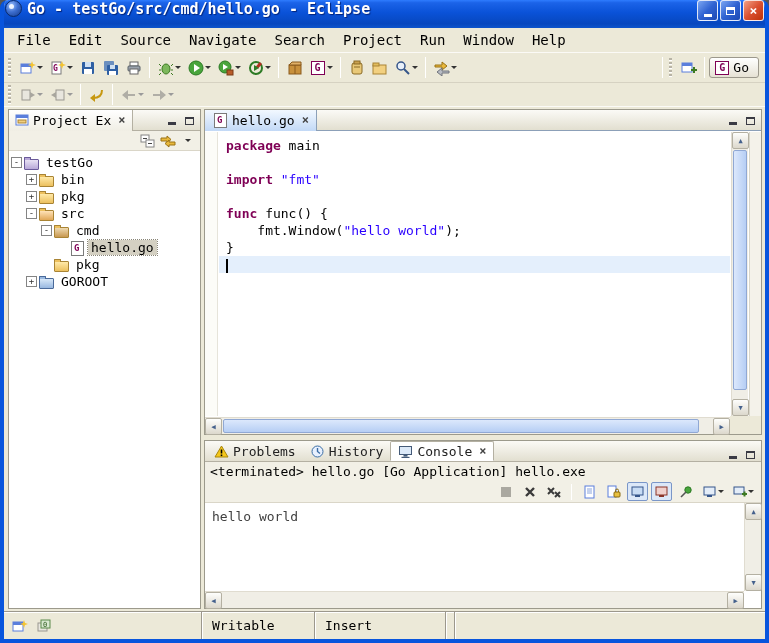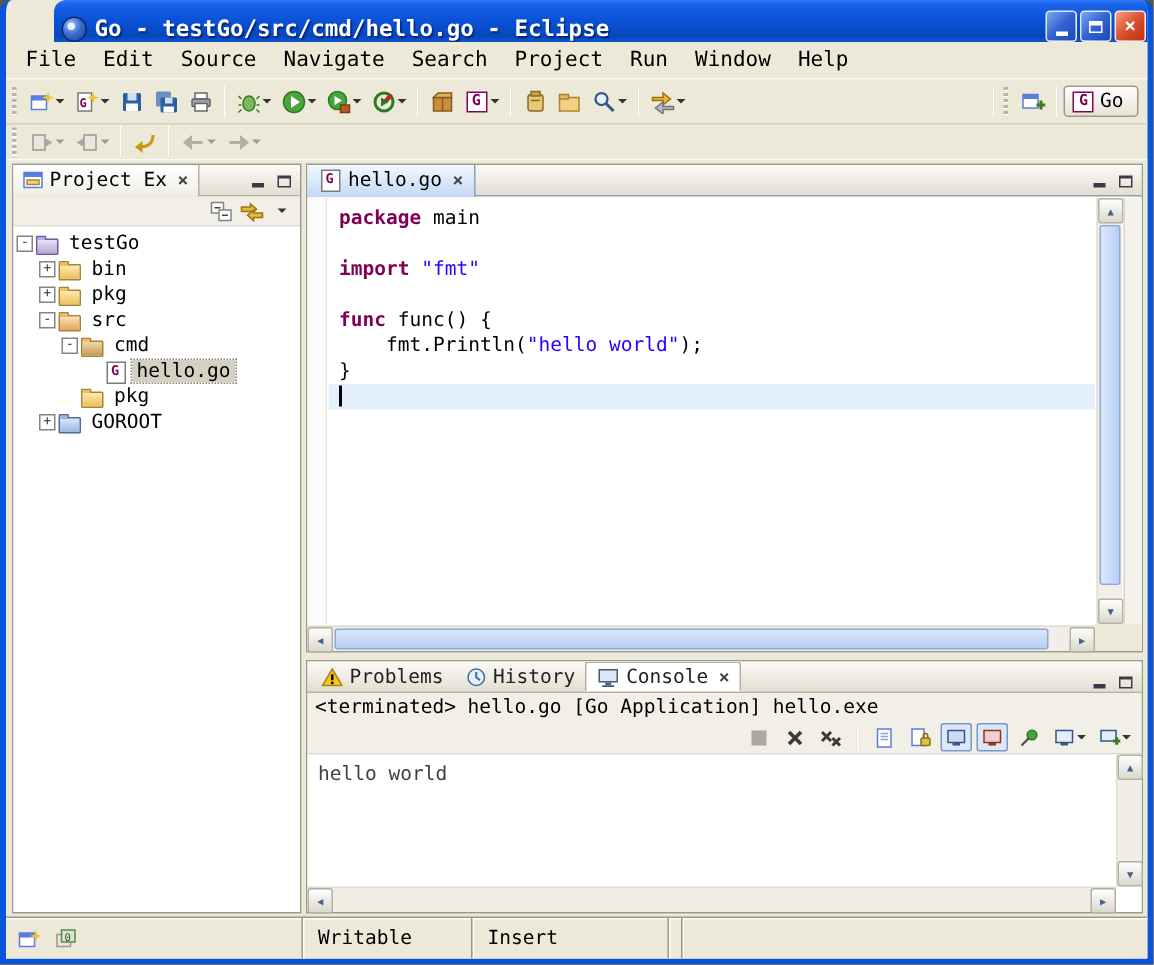--- a/index.html
+++ b/index.html
@@ -10,21 +10,21 @@
     border-left:4px solid #0855DD;border-right:4px solid #0855DD;border-bottom:4px solid #0855DD;
     border-radius:8px 8px 0 0;
     font-family:"DejaVu Sans Mono","Liberation Mono",monospace;
     overflow:hidden;
   }
   
   .titlebar{
     position:absolute;left:-4px;right:-4px;top:0;height:28px;
     background:linear-gradient(to bottom,#2E7CFF 0%,#1B63E8 10%,#0A52D8 45%,#0747BE 85%,#0E55CC 100%);
     border-radius:8px 8px 0 0;
-    display:flex;align-items:flex-end;padding:0 5px;gap:5px;margin-left:36px;
+    display:flex;align-items:flex-start;padding:0 5px;gap:5px;
   }
   .app-icon{width:17px;height:17px;border-radius:50%;
     background:radial-gradient(circle at 35% 30%,#9DC2FF 0%,#3E6FD0 45%,#123A8C 100%);
     border:1px solid #0A2A6A;flex:0 0 17px;position:relative;}
   .app-icon::after{content:"";position:absolute;left:3px;top:3px;width:5px;height:5px;border-radius:50%;background:rgba(255,255,255,.85);}
   .title-text{color:#FFF;font-weight:bold;font-size:15px;text-shadow:1px 1px 1px #03247A;white-space:nowrap;overflow:hidden;flex:1;}
   .winbtns{display:flex;gap:2px;margin-left:auto;}
   .winbtn{width:21px;height:21px;border-radius:3px;border:1px solid rgba(255,255,255,.85);
     display:flex;align-items:center;justify-content:center;color:#FFF;}
   .winbtn.blue{background:linear-gradient(135deg,#7BA6F2 0%,#3063D2 50%,#1C49B4 100%);}
@@ -502,21 +502,21 @@
           </span>
         </div>
         <div class="ed-body">
           <div class="ed-ruler"></div>
           <div class="ed-code">
               <div class="code-line"><span class="tok-kw">package</span><span class="tok-pl"> main</span></div>
               <div class="code-line"></div>
               <div class="code-line"><span class="tok-kw">import</span><span class="tok-pl"> </span><span class="tok-str">"fmt"</span></div>
               <div class="code-line"></div>
               <div class="code-line"><span class="tok-kw">func</span><span class="tok-pl"> func() {</span></div>
-              <div class="code-line"><span class="tok-pl">    fmt.Println(</span><span class="tok-str">"hello world"</span><span class="tok-pl">);</span></div>
+              <div class="code-line"><span class="tok-pl">    fmt.Window(</span><span class="tok-str">"hello world"</span><span class="tok-pl">);</span></div>
               <div class="code-line"><span class="tok-pl">}</span></div>
               <div class="code-line current"><span class="caret"></span></div>
             </div>
           <div class="vscroll ed-vscroll">
             <span class="sbtn">▲</span>
             <span class="strack">
                 <span class="sthumb-v" style="top:1px;height:96%"></span>
               </span>
             <span class="sbtn">▼</span>
           </div>

